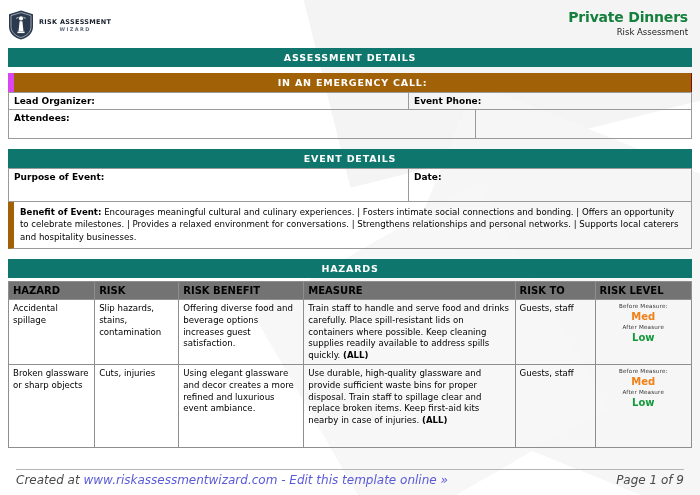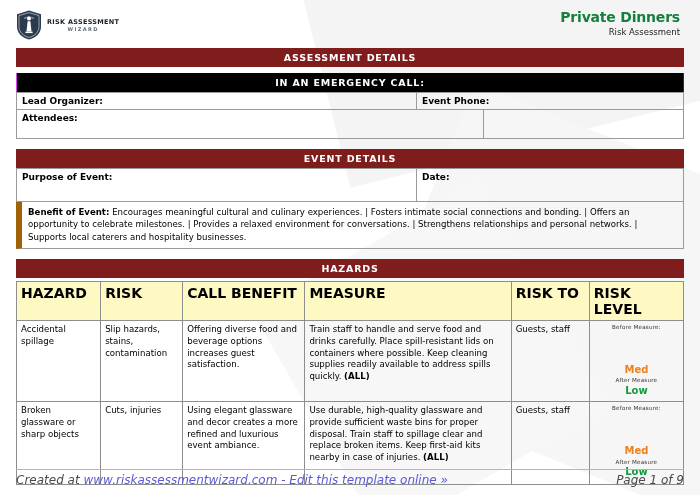--- a/index.html
+++ b/index.html
@@ -44,21 +44,21 @@
     background: #f7f7f7;
     transform: rotate(-30deg);
   }
 
   .page {
     position: relative;
     z-index: 1;
     width: 700px;
     height: 495px;
     box-sizing: border-box;
-    padding: 0 16px;
+    padding: 0 8px;
   }
 
   
   .header {
     display: flex;
     align-items: flex-start;
     justify-content: space-between;
     height: 48px;
     padding-top: 10px;
     box-sizing: border-box;
@@ -110,22 +110,22 @@
   
   .bar {
     color: #ffffff;
     font-size: 9.5px;
     font-weight: bold;
     letter-spacing: 0.8px;
     text-align: center;
     padding: 4px 0 4px;
     box-sizing: border-box;
   }
-  .bar-dark { background: #7f1d1d; }
-  .bar-red  { background: #000000; border-left:1px solid #d946ef; border-right:1px solid #7d0c0c;}
+  .bar-dark { background: #0f766e; }
+  .bar-red  { background: #a16207; border-left:6px solid #d946ef; border-right:1px solid #7d0c0c;}
 
   
   .frow {
     display: flex;
     border-left: 1px solid #9a9a9a;
     border-right: 1px solid #9a9a9a;
     border-bottom: 1px solid #9a9a9a;
     box-sizing: border-box;
   }
   .frow.first { border-top: 1px solid #9a9a9a; }
@@ -159,25 +159,25 @@
     border-collapse: collapse;
     table-layout: fixed;
   }
   table.hz th, table.hz td {
     border: 1px solid #8e8e8e;
     vertical-align: top;
     padding: 3px 4px;
     box-sizing: border-box;
   }
   table.hz th {
-    font-size: 14px;
+    font-size: 10px;
     font-weight: bold;
     text-align: left;
     color: #000000;
-    background: #fef9c3;
+    background: #737373;
     height: 15px;
   }
   table.hz td {
     font-size: 8.6px;
     line-height: 1.35;
     color: #000000;
   }
   td.measure b { font-weight: bold; }
 
   .risklevel {
@@ -188,21 +188,21 @@
     font-size: 5.6px;
     color: #333333;
     letter-spacing: 0.2px;
   }
   .rl-val {
     font-size: 10px;
     font-weight: bold;
     line-height: 1.15;
     margin-bottom: 2px;
   }
-  .rl-med { color: #f08019; margin-top: 32px; }
+  .rl-med { color: #f08019; }
   .rl-low { color: #139a3c; }
 
   
   .footer-wrap {
     position: absolute;
     left: 16px;
     right: 16px;
     bottom: 8px;
   }
   .footer-rule {
@@ -289,21 +289,21 @@
       <col style="width:82px">
       <col style="width:122px">
       <col style="width:206px">
       <col style="width:78px">
       <col style="width:94px">
     </colgroup>
     <thead>
       <tr>
         <th>HAZARD</th>
         <th>RISK</th>
-        <th>CALL BENEFIT</th>
+        <th>RISK BENEFIT</th>
         <th>MEASURE</th>
         <th>RISK TO</th>
         <th>RISK LEVEL</th>
       </tr>
     </thead>
     <tbody>
       <tr style="height:60px;">
         <td>Accidental spillage</td>
         <td>Slip hazards, stains, contamination</td>
         <td>Offering diverse food and beverage options increases guest satisfaction.</td>

